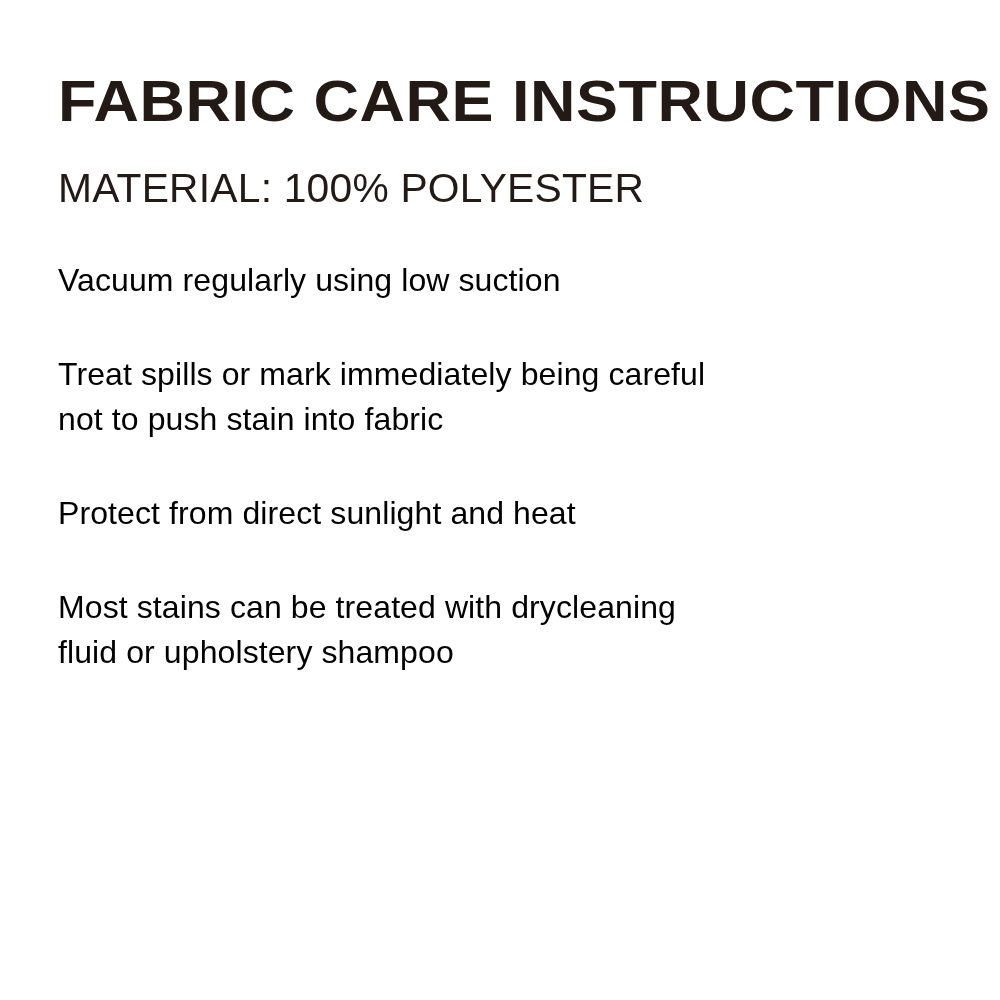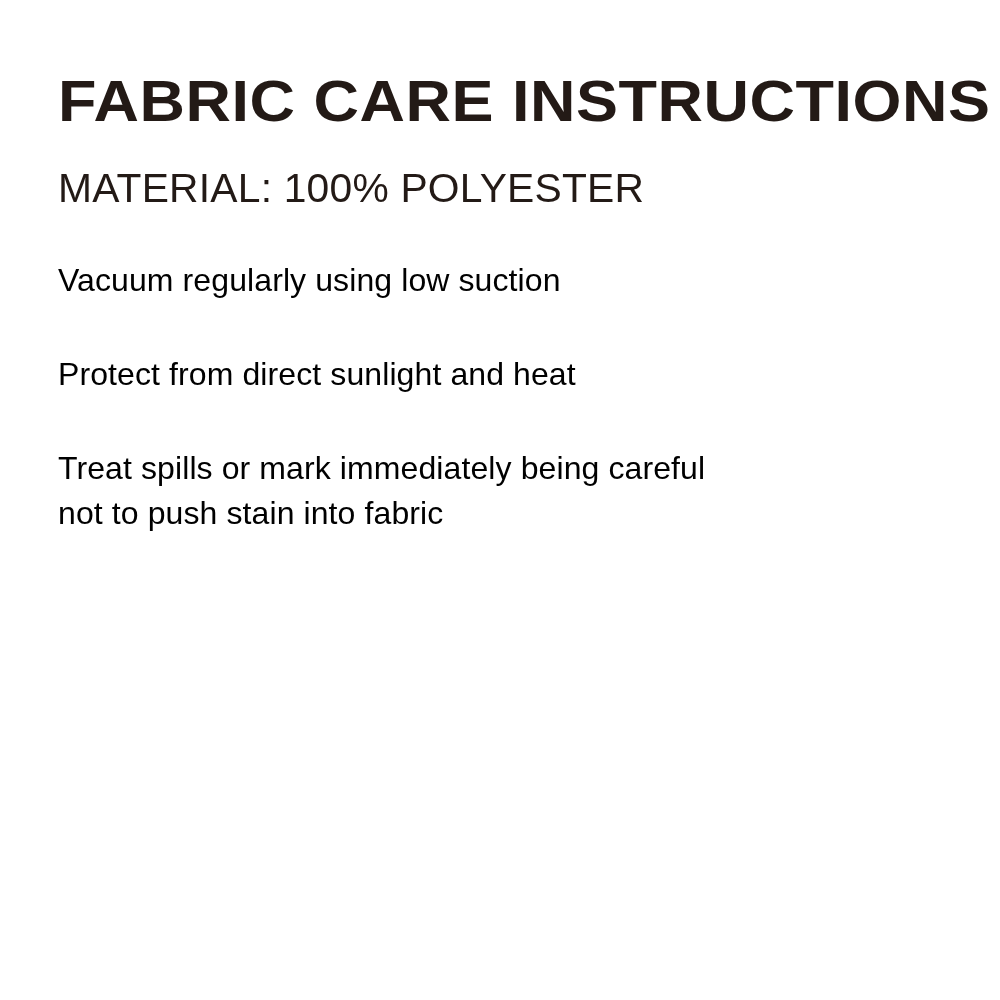--- a/index.html
+++ b/index.html
@@ -98,22 +98,26 @@
     <h1 class="label-title">FABRIC CARE INSTRUCTIONS</h1>
 
     <p class="material-line">MATERIAL: 100% POLYESTER</p>
 
     <div class="instructions">
 
     <p class="instruction">
           <span class="line">Vacuum regularly using low suction</span>
         </p>
         <p class="instruction">
+          <span class="line">Treat spills or mark immediately being careful</span>
+          <span class="line">not to push stain into fabric</span>
+        </p>
+        <p class="instruction">
           <span class="line">Protect from direct sunlight and heat</span>
         </p>
         <p class="instruction">
-          <span class="line">Treat spills or mark immediately being careful</span>
-          <span class="line">not to push stain into fabric</span>
+          <span class="line">Most stains can be treated with drycleaning</span>
+          <span class="line">fluid or upholstery shampoo</span>
         </p>
       </div>
 
   </div>
 </div>
 
 </body></html>

